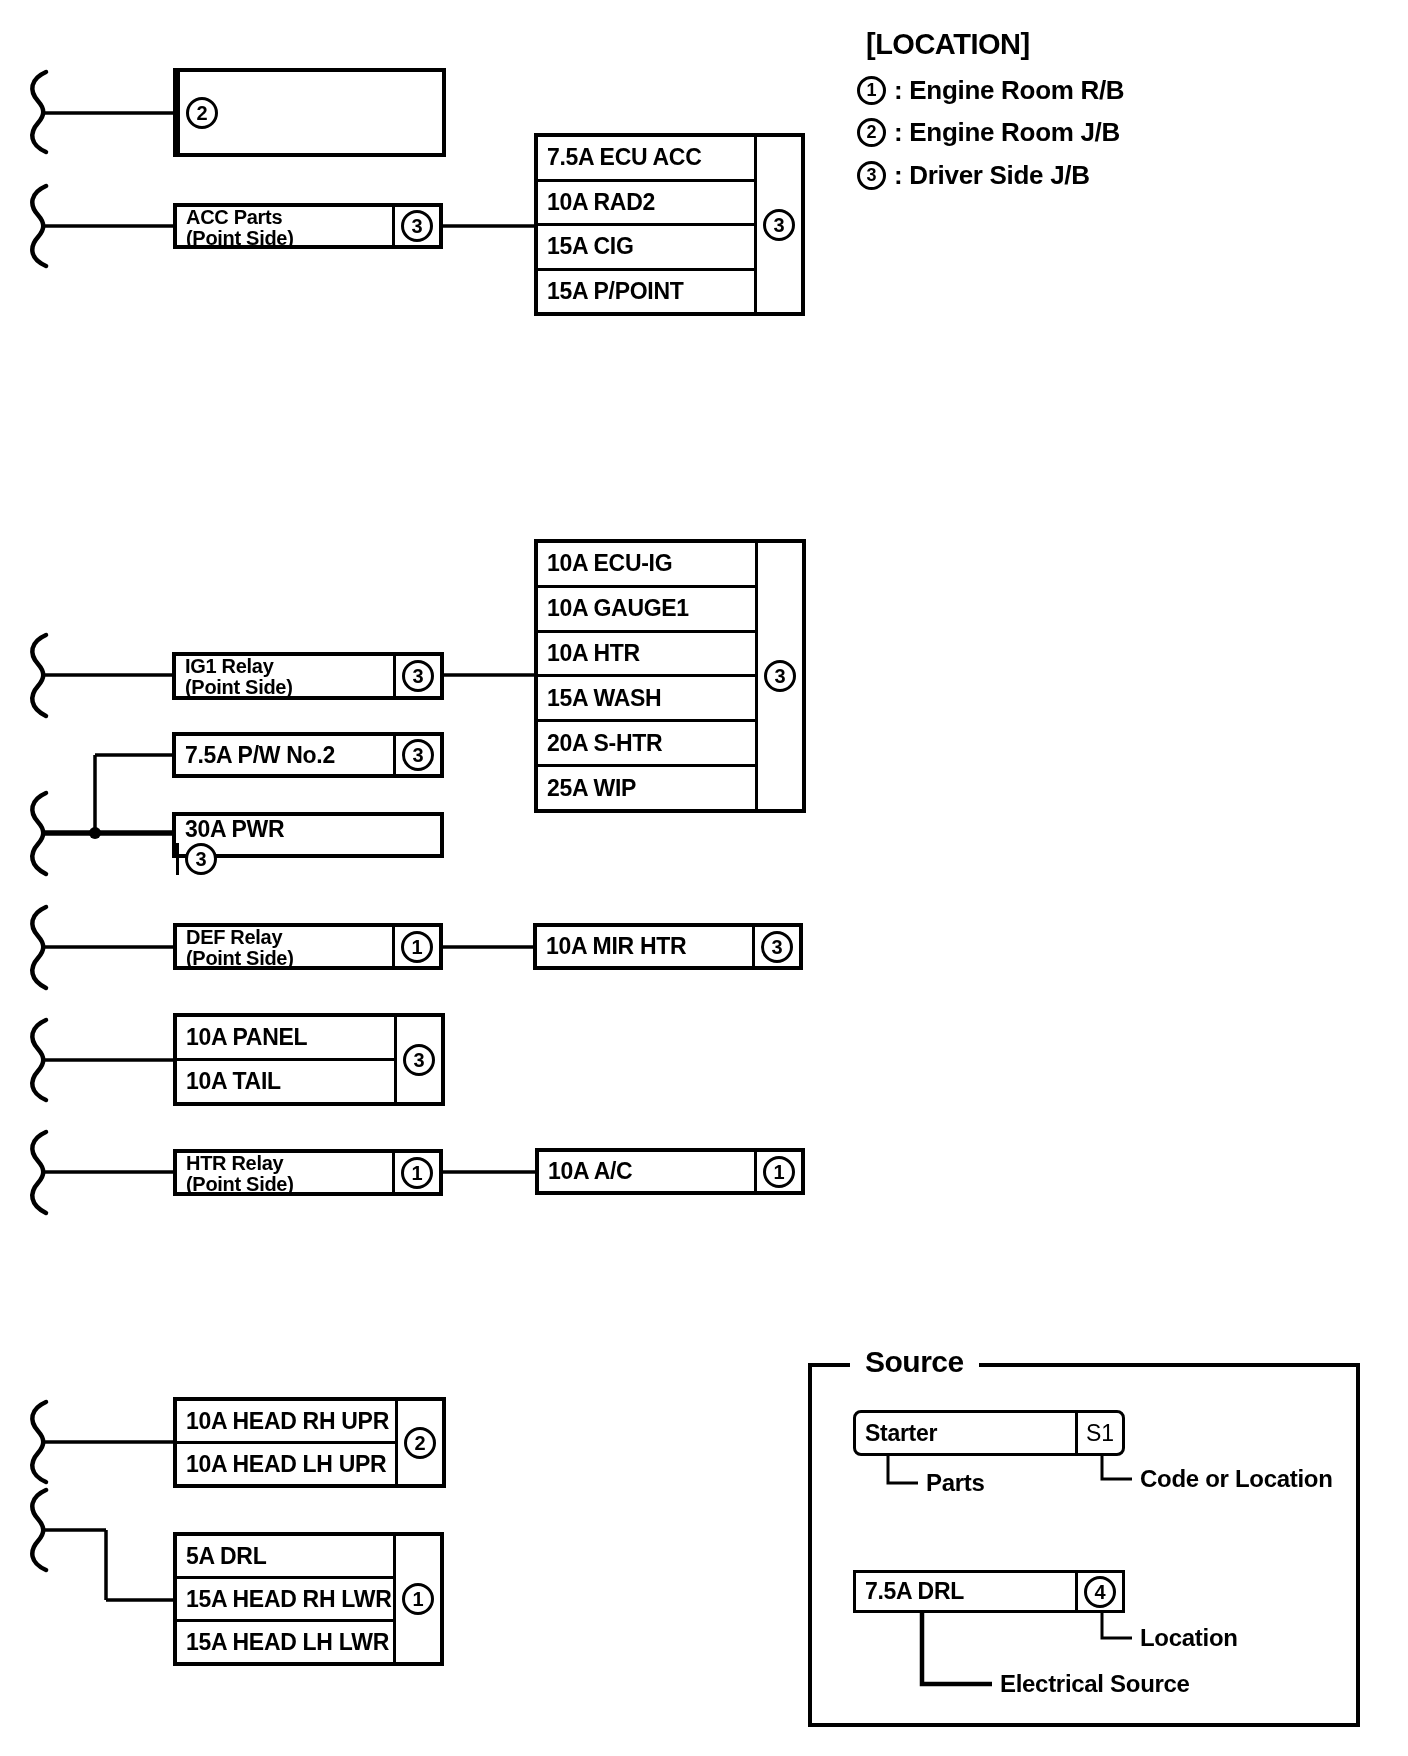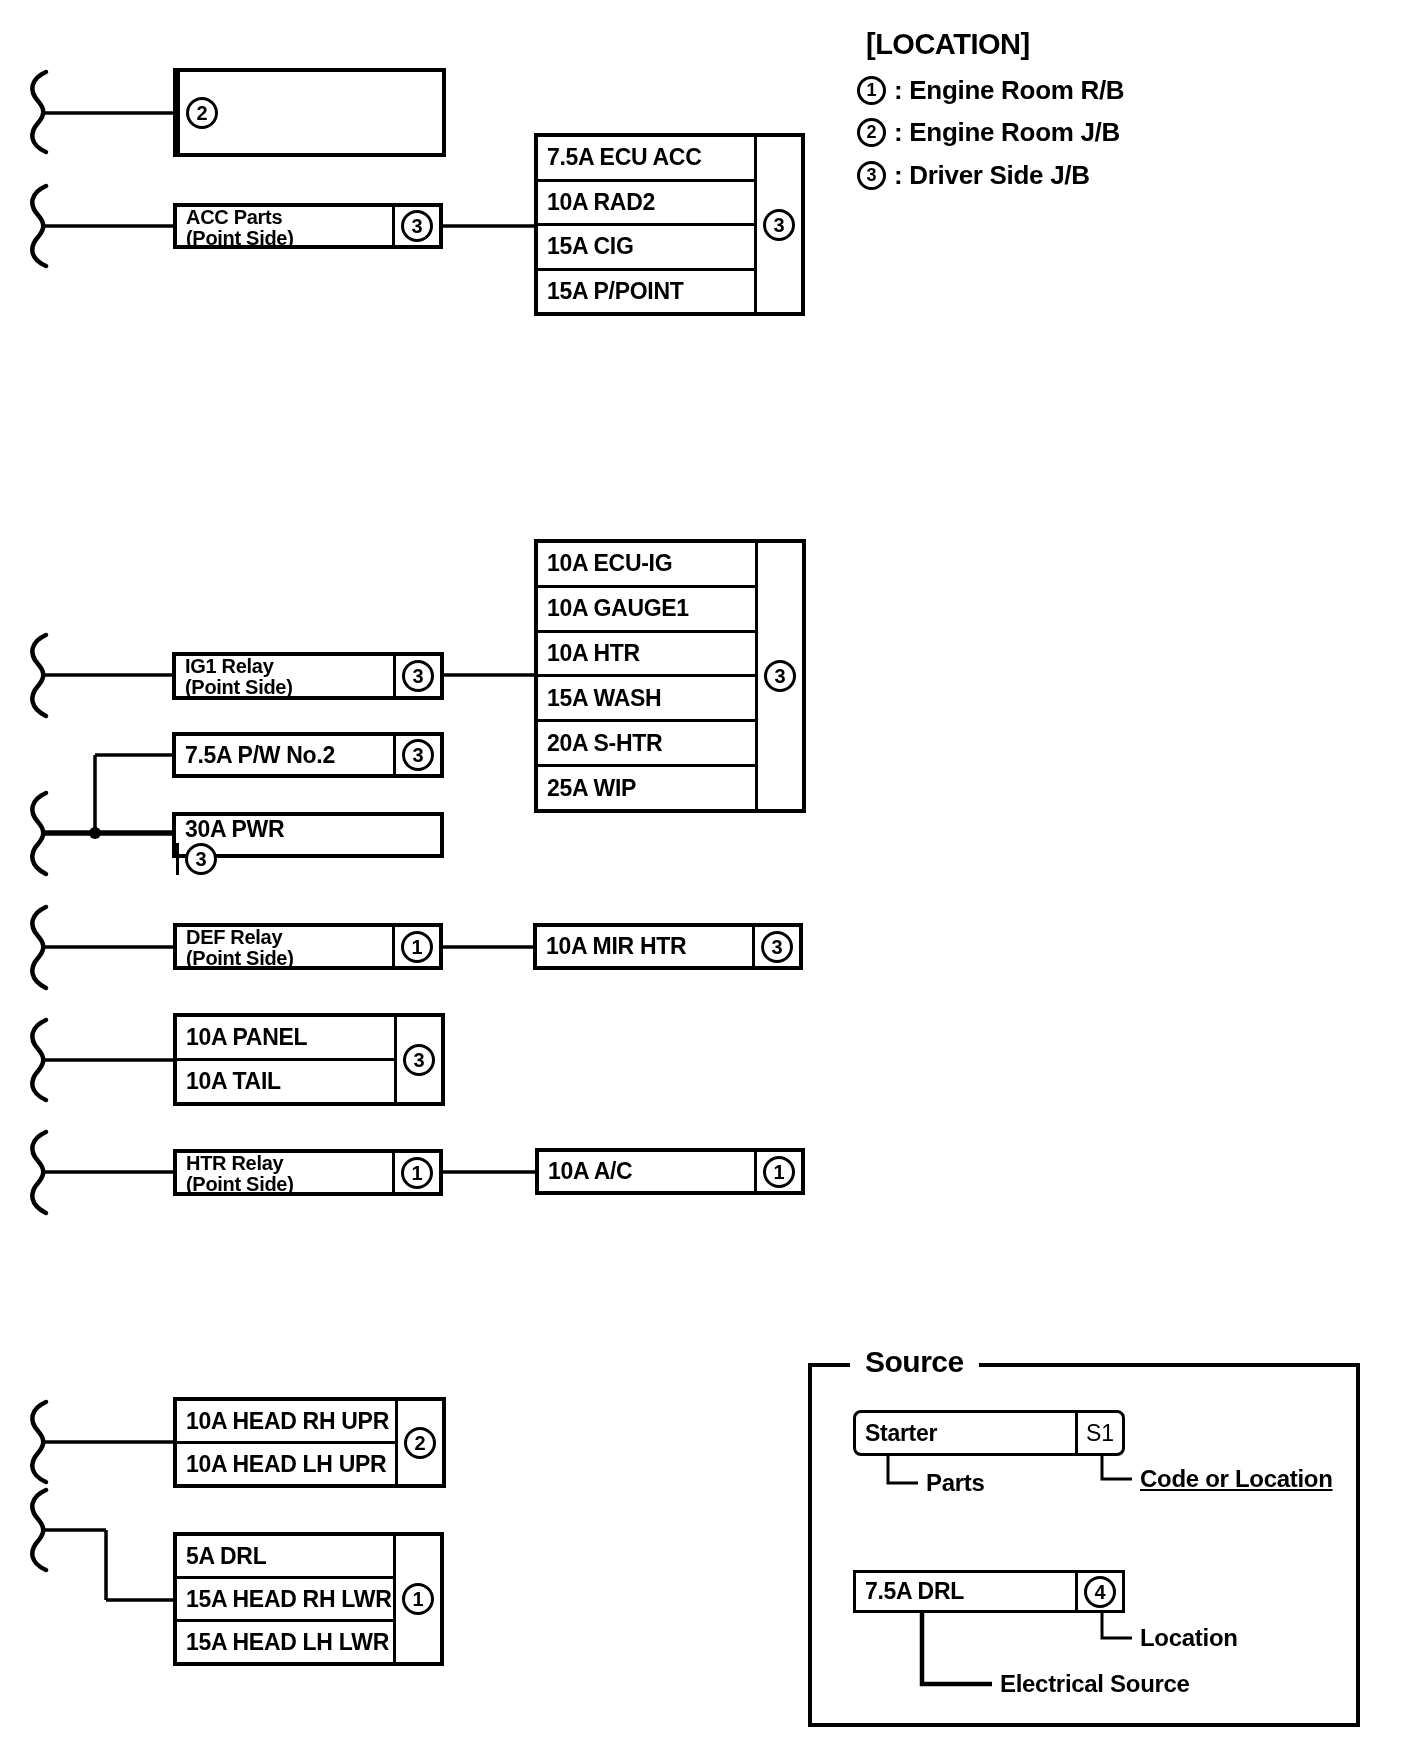--- a/index.html
+++ b/index.html
@@ -274,21 +274,21 @@
     <span class="panel-title">Source</span>
 
     <div class="fb" style="left:41px;top:43px;width:272px;height:46px;border-width:3px;border-radius:8px;">
       <div class="labels">
         <div class="row">Starter</div>
       </div>
       <div class="code">S1</div>
     </div>
 
     <div class="caption" style="left:114px;top:102px;">Parts</div>
-    <div class="caption" style="left:328px;top:98px;text-decoration:underline;">Code or Location</div>
+    <div class="caption" style="left:328px;top:98px;">Code or Location</div>
 
     <div class="fb" style="left:41px;top:203px;width:272px;height:43px;border-width:3px;">
       <div class="labels">
         <div class="row">7.5A DRL</div>
       </div>
       <div class="badge">
         <span class="circ">4</span>
       </div>
     </div>
 

